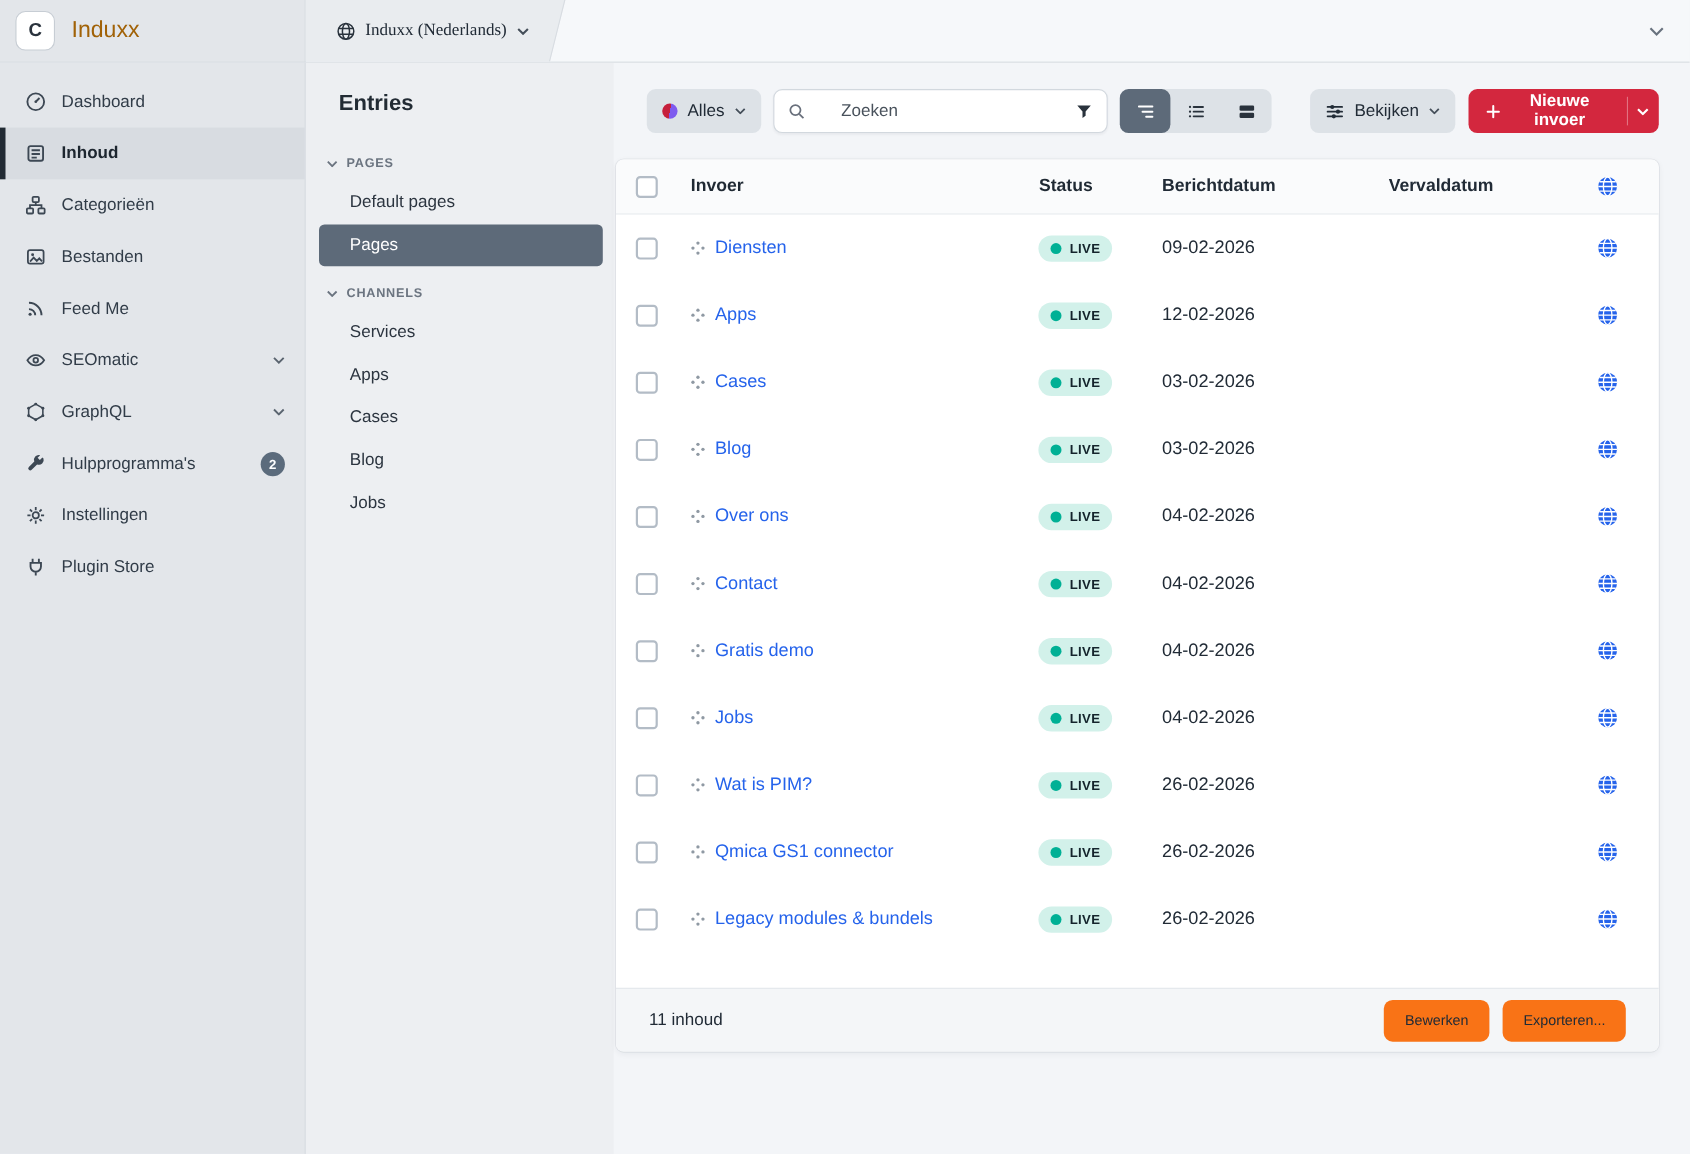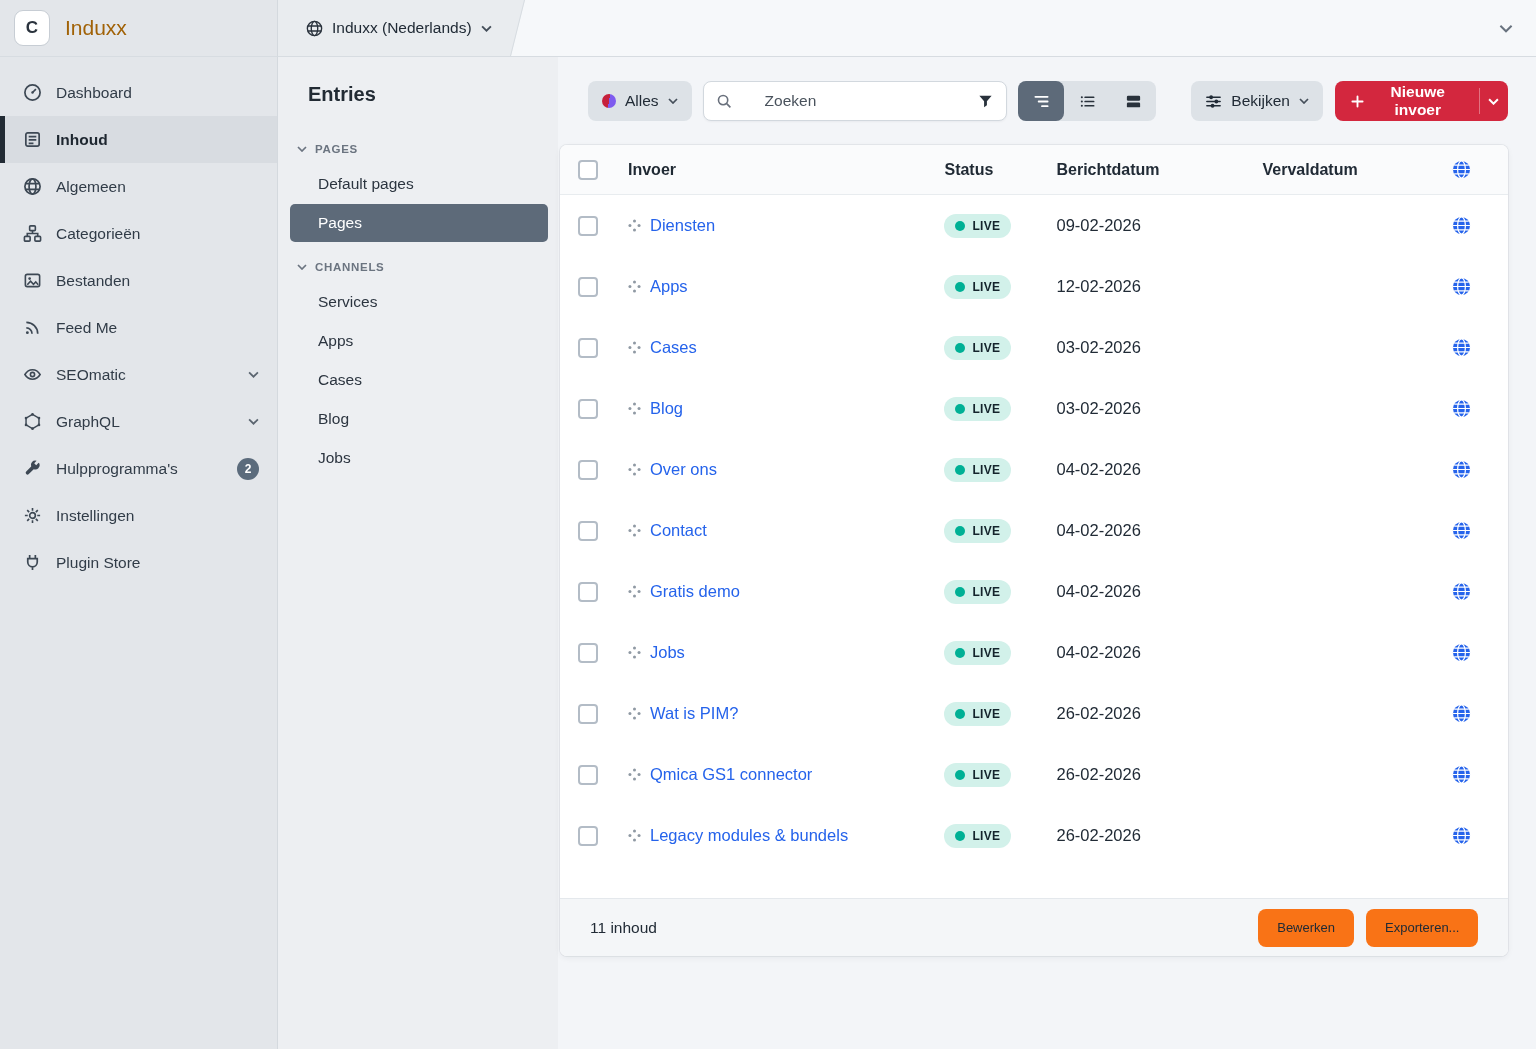--- a/index.html
+++ b/index.html
@@ -17,21 +17,21 @@
   html,body{width:1536px;height:1049px;overflow:hidden;}
   body{font-family:"Liberation Sans","DejaVu Sans",sans-serif;color:var(--ink);background:var(--main-bg);}
   .icon{display:inline-flex;align-items:center;justify-content:center;flex:none;}
   .app{display:grid;width:1536px;height:1049px;grid-template-columns:278px 280px 1fr;grid-template-rows:57px 1fr;}
 
   
   .topbar-left{grid-column:1;grid-row:1;background:var(--sidebar-bg);border-right:1px solid #d4d9de;border-bottom:1px solid #d7dce1;display:flex;align-items:center;gap:15px;padding:0 14px;}
   .logo-box{width:36px;height:36px;background:#fff;border:1px solid #c7cdd4;border-radius:9px;display:flex;align-items:center;justify-content:center;font-size:17px;font-weight:700;color:#2a333d;cursor:pointer;}
   .brand-name{font-size:21px;font-weight:400;color:#a16207;}
   .topbar{grid-column:2/4;grid-row:1;background:#f6f8fa;border-bottom:1px solid #d7dce1;display:flex;align-items:center;position:relative;overflow:hidden;}
-  .breadcrumb{position:relative;height:100%;display:flex;align-items:center;gap:9px;padding:0 34px 0 28px;cursor:pointer;}
+  .breadcrumb{position:relative;height:100%;display:flex;align-items:center;gap:9px;padding:0 34px 0 28px;cursor:pointer;font-family:Liberation Serif, serif;}
   .breadcrumb::before{content:"";position:absolute;top:0;bottom:0;left:-40px;right:8px;background:#e9ecef;border-right:1px solid #d7dce1;transform:skewX(-14deg);}
   .breadcrumb>*{position:relative;}
   .crumb-label{font-size:15.5px;font-weight:500;color:#212b36;}
   .topbar-spacer{flex:1;}
   .topbar-chev{margin-right:26px;color:#68727e;cursor:pointer;}
 
   
   .sidebar{grid-column:1;grid-row:2;background:var(--sidebar-bg);border-right:1px solid #d4d9de;padding-top:12px;}
   .nav-item{display:flex;align-items:center;gap:14px;height:47px;padding:0 18px 0 23px;font-size:15.5px;font-weight:500;color:#313c48;cursor:pointer;position:relative;}
   .nav-item .nicon{width:19px;height:19px;color:#3d4854;}
@@ -143,30 +143,20 @@
       <span class="icon nicon">
           <svg width="19" height="19" viewBox="0 0 20 20" fill="none" stroke="currentColor" stroke-width="1.8">
             <rect x="3" y="3" width="14" height="14" rx="2"></rect>
             <path d="M6 7h8M6 10.5h8M6 14h5"></path>
           </svg>
         </span>
       <span>Inhoud</span>
     </div>
     <div class="nav-item">
       <span class="icon nicon">
-          <svg width="19" height="19" viewBox="0 0 20 20" fill="none" stroke="currentColor" stroke-width="1.8">
-            <circle cx="10" cy="10" r="8"></circle>
-            <ellipse cx="10" cy="10" rx="3.6" ry="8"></ellipse>
-            <path d="M2.5 7h15M2.5 13h15"></path>
-          </svg>
-        </span>
-      <span>Algemeen</span>
-    </div>
-    <div class="nav-item">
-      <span class="icon nicon">
           <svg width="19" height="19" viewBox="0 0 20 20" fill="none" stroke="currentColor" stroke-width="1.7">
             <rect x="7" y="2" width="6" height="5" rx="1"></rect>
             <rect x="1.5" y="13" width="6" height="5" rx="1"></rect>
             <rect x="12.5" y="13" width="6" height="5" rx="1"></rect>
             <path d="M10 7v3M10 10H4.5v3M10 10h5.5v3"></path>
           </svg>
         </span>
       <span>Categorieën</span>
     </div>
     <div class="nav-item">

